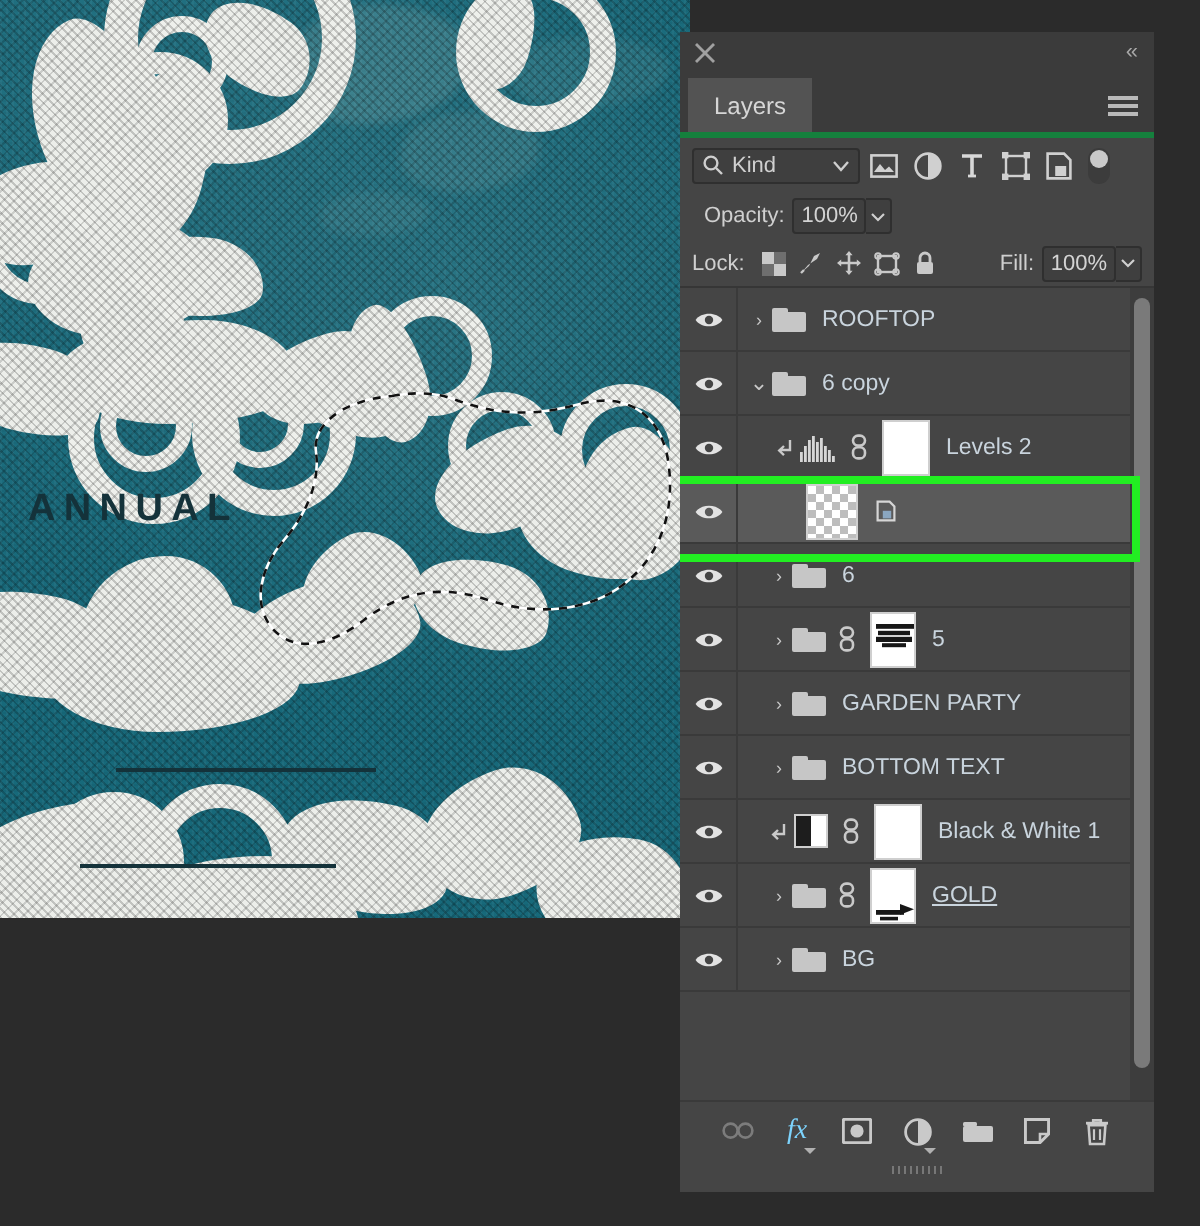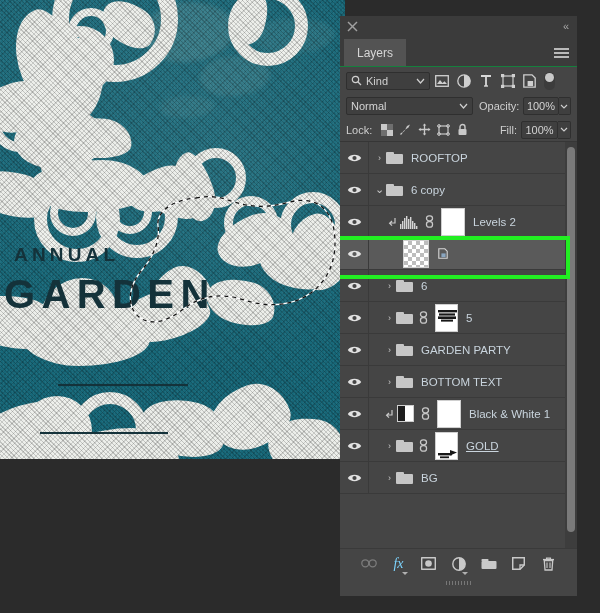--- a/index.html
+++ b/index.html
@@ -48,21 +48,21 @@
   .ants{position:absolute;pointer-events:none;}
 
   
   .panel{position:absolute;left:340px;top:16px;width:237px;height:580px;background:#454545;}
   .panel-shadow{position:absolute;left:577px;top:16px;width:23px;height:580px;background:#2b2b2b;}
 
   .panel-topbar{position:relative;height:23px;background:#3b3b3b;}
   .close-x{position:absolute;left:6px;top:4px;width:13px;height:13px;opacity:.78;}
   .collapse{position:absolute;right:8px;top:5px;font-size:11px;color:#a8a8a8;line-height:11px;}
 
-  .tabstrip{position:relative;height:27px;background:#3b3b3b;border-bottom:1px solid #15803d;}
+  .tabstrip{position:relative;height:27px;background:#3b3b3b;border-bottom:3px solid #15803d;}
   .tab{position:absolute;left:4px;top:0;height:27px;padding:0 13px;background:#535353;color:#d6d6d6;
        font-size:12px;display:flex;align-items:center;}
   .burger{position:absolute;right:8px;top:9px;width:15px;height:10px;}
   .burger i{display:block;height:2px;background:#b9b9b9;margin-bottom:2px;}
 
   .filterbar{height:27px;background:#454545;position:relative;display:flex;align-items:center;padding:0 6px;}
   .kind{width:84px;height:18px;background:#3f3f3f;border:1px solid #2f2f2f;border-radius:2px;
         display:flex;align-items:center;padding:0 4px;box-sizing:border-box;}
   .kind .lbl{font-size:11px;color:#d0d0d0;margin-left:4px;flex:1;}
   .ficon{width:21px;height:18px;display:flex;align-items:center;justify-content:center;margin-left:1px;}
@@ -192,21 +192,20 @@
       <div class="sw" style="left:92px;top:498px;width:52px;height:52px;border-width:12px;"></div>
       <div class="blob" style="left:150px;top:492px;width:102px;height:72px;transform:rotate(-10deg);"></div>
       <div class="blob" style="left:232px;top:512px;width:110px;height:60px;transform:rotate(8deg);"></div>
       <div class="sw" style="left:186px;top:524px;width:46px;height:46px;border-width:11px;"></div>
       <div class="blob" style="left:246px;top:470px;width:76px;height:50px;transform:rotate(-22deg);"></div>
     </div>
 
     <div class="grain"></div>
 
     <div class="art-text" style="left:14px;top:244px;font-size:19px;">ANNUAL</div>
-    <div class="art-text" style="left:4px;top:272px;font-size:40px;letter-spacing:.16em;">GARDEN</div>
     <div class="hairline" style="left:58px;top:384px;width:130px;"></div>
     <div class="hairline" style="left:40px;top:432px;width:128px;"></div>
 
     <svg class="ants" style="left:0;top:0;width:345px;height:420px;" viewBox="0 0 345 420">
       <path d="M196 198 C 206 196, 218 196, 228 200 C 250 208, 268 208, 290 202 C 312 196, 330 206, 334 230
                C 338 256, 330 278, 312 292 C 294 306, 268 308, 244 300 C 220 292, 200 296, 182 310
                C 164 324, 146 326, 136 314 C 126 302, 130 284, 142 270 C 154 256, 160 240, 158 226
                C 156 212, 172 200, 196 198 Z" fill="none" stroke="#ffffff" stroke-width="1.3"></path>
       <path d="M196 198 C 206 196, 218 196, 228 200 C 250 208, 268 208, 290 202 C 312 196, 330 206, 334 230
                C 338 256, 330 278, 312 292 C 294 306, 268 308, 244 300 C 220 292, 200 296, 182 310
@@ -282,26 +281,20 @@
           <path d="M0.8 0.8 H9 L12.2 4 V13.2 H0.8 Z" fill="none" stroke="#d0d0d0" stroke-width="1.3"></path>
           <rect x="4.6" y="7" width="5.5" height="5" fill="#d0d0d0"></rect>
         </svg>
       </div>
       <div class="toggle-pill">
           <b></b>
         </div>
     </div>
 
     <div class="blendbar">
-      <div class="blend-select">
-        <span class="txt">Normal</span>
-        <svg width="9" height="6" viewBox="0 0 9 6">
-          <path d="M1 1 L4.5 5 L8 1" fill="none" stroke="#cfcfcf" stroke-width="1.2"></path>
-        </svg>
-      </div>
       <span class="op-label">Opacity:</span>
       <div class="op-field">100%</div>
       <div class="mini-arrow">
         <svg width="8" height="5" viewBox="0 0 8 5">
             <path d="M1 1 L4 4 L7 1" fill="none" stroke="#cfcfcf" stroke-width="1.1"></path>
           </svg>
       </div>
     </div>
 
     <div class="lockbar">

